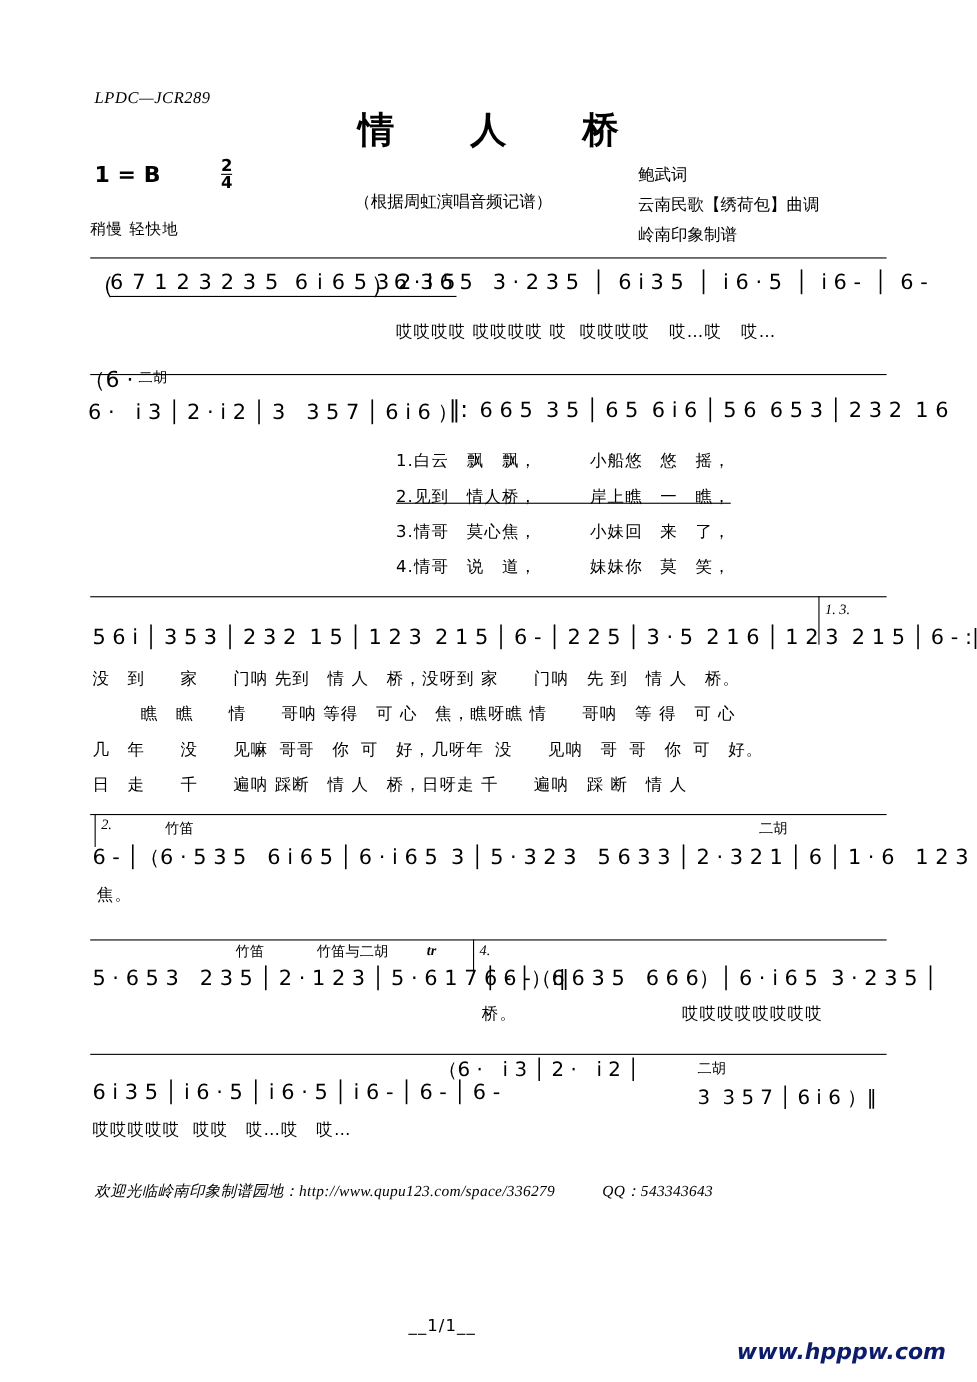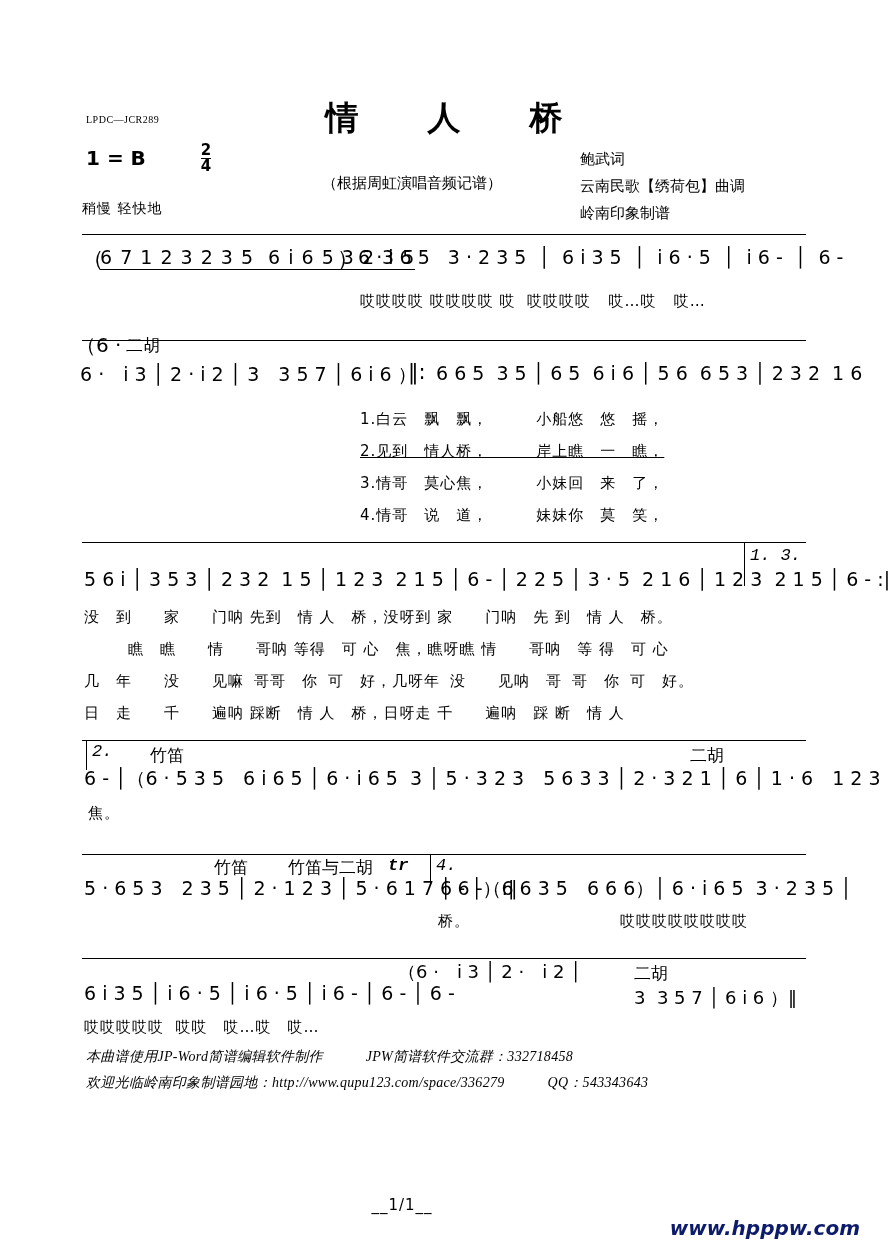--- a/index.html
+++ b/index.html
@@ -20,23 +20,23 @@
     left: 0; top: 0;
     width: 888px;
     height: 1256px;
   }
 
   
   .catalog {
     position: absolute;
     left: 86px; top: 82px;
     font-family: "Liberation Serif", serif;
-    font-size: 10px;
+    font-style: italic;
+    font-size: 15px;
     letter-spacing: 0.5px;
-    margin-top: 32px;
   }
   .title {
     position: absolute;
     left: 0; top: 96px;
     width: 888px;
     text-align: center;
     font-family: "DejaVu Sans", sans-serif;
     font-weight: bold;
     font-size: 33px;
     letter-spacing: 18px;
@@ -95,22 +95,22 @@
   }
   .lyr {
     position: absolute;
     font-family: "DejaVu Sans", sans-serif;
     font-size: 15px;
     white-space: pre;
     letter-spacing: 0px;
   }
   .small {
     position: absolute;
-    font-family: Liberation Mono, monospace;
-    font-size: 17px;
+    font-family: Liberation Serif, serif;
+    font-size: 13px;
     white-space: pre;
   }
   .ital {
     font-style: italic;
   }
   .ul-under {
     border-bottom: 1.4px solid #000;
     padding-bottom: 1px;
   }
   .hline {
@@ -244,18 +244,17 @@
 
   <div class="score-line" style="top:950px;">
     <div class="hline" style="left:82px; top:8px; width:724px;"></div>
     <div class="mus" style="left:398px; top:10px; font-size:18px;">（6 ·　i 3 │ 2 ·　i 2 │</div>
     <div class="small" style="left:634px; top:12px;">二胡</div>
     <div class="mus" style="left:84px; top:32px; letter-spacing:0px;">6 i 3 5 │ i 6 · 5 │ i 6 · 5 │ i 6 - │ 6 - │ 6 -</div>
     <div class="mus" style="left:634px; top:36px; font-size:18px;">3  3 5 7 │ 6 i 6 ）‖</div>
     <div class="lyr" style="left:84px; top:68px; letter-spacing:1px;">哎哎哎哎哎  哎哎　哎…哎　哎…</div>
   </div>
 
-  <div class="footer-note" style="top:1048px;">本曲谱使用JP-Word简谱编辑软件制作　　　JPW简谱软件交流群：332718458</div>
   <div class="footer-note" style="top:1074px;">欢迎光临岭南印象制谱园地：http://www.qupu123.com/space/336279　　　QQ：543343643</div>
 
   <div class="page-num">__1/1__</div>
   <div class="watermark">www.hpppw.com</div>
 </div>
 
 </body></html>

